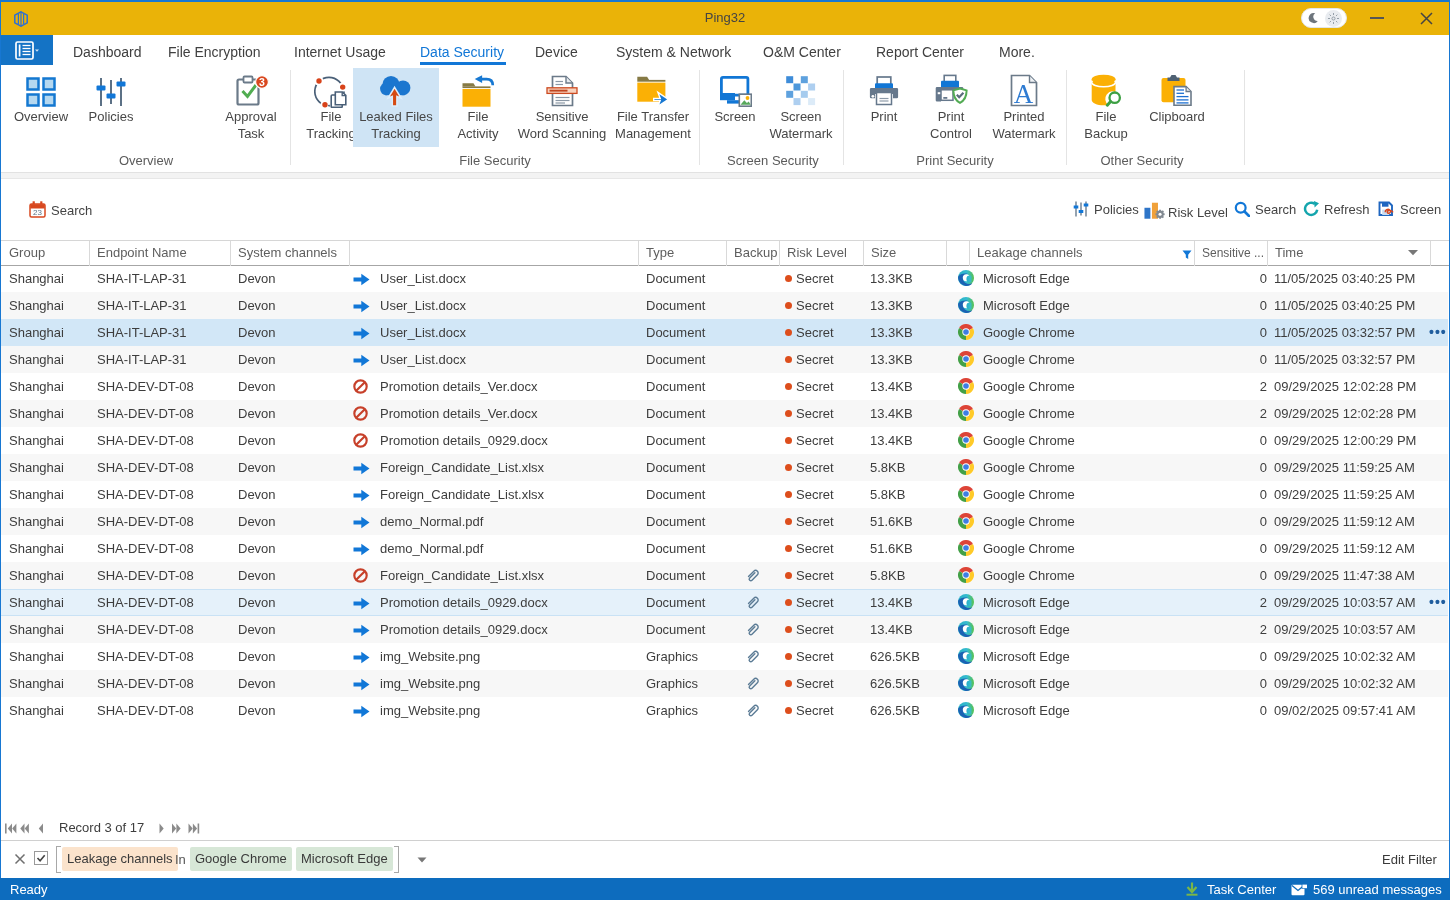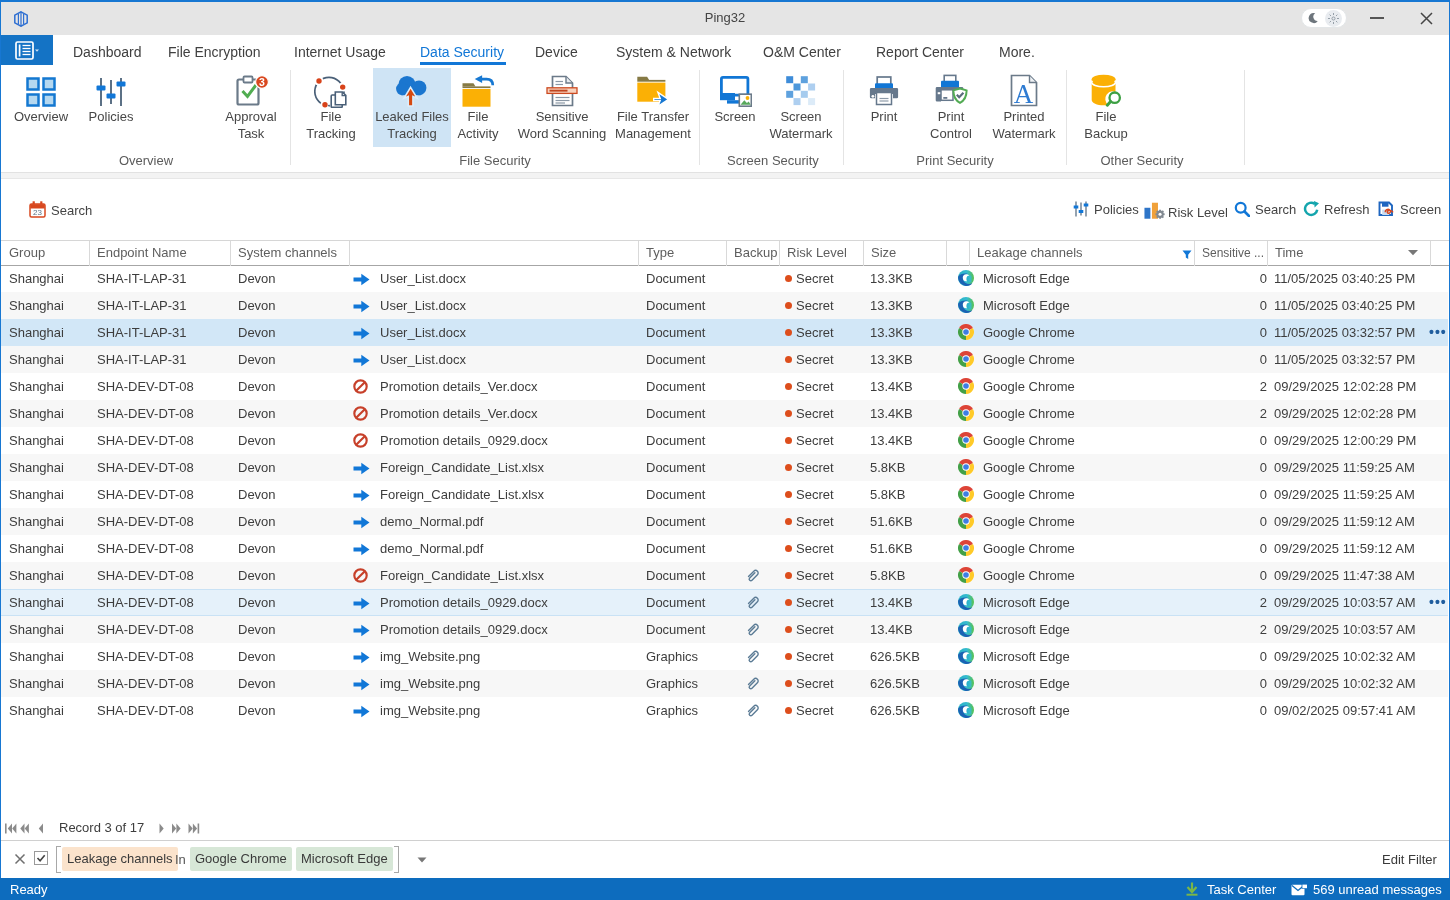--- a/index.html
+++ b/index.html
@@ -1,21 +1,21 @@
 <!DOCTYPE html>
 <html><head><meta charset="utf-8"><title>Ping32</title>
 <style>
 *{margin:0;padding:0;box-sizing:border-box}
 html,body{width:1450px;height:900px;overflow:hidden}
 body{font-family:"Liberation Sans",sans-serif;background:#fff;position:relative;
  -webkit-font-smoothing:antialiased}
 .abs{position:absolute}
 .win{position:absolute;inset:0;border-left:1px solid #1777d2;border-right:1px solid #1777d2;border-top:2px solid #1777d2}
 
-.titlebar{position:absolute;left:1px;top:2px;width:1448px;height:33px;background:#e5e5e5}
+.titlebar{position:absolute;left:1px;top:2px;width:1448px;height:33px;background:#eab308}
 .apptitle{position:absolute;left:0;right:0;top:8px;text-align:center;font-size:13px;color:#444}
 .toggle{position:absolute;left:1300px;top:6px;width:46px;height:20px;border:1px solid #e3e6e8;border-radius:10px;background:#fff}
 .minbtn{position:absolute;left:1369px;top:15px;width:14px;height:2px;background:#555}
 
 .menubar{position:absolute;left:1px;top:35px;width:1448px;height:30px;background:#fff}
 .hambtn{position:absolute;left:0;top:0;width:52px;height:30px;background:#1473c5}
 .tab{position:absolute;top:9px;font-size:14px;color:#404040;white-space:nowrap}
 .tab.active{color:#1177d7}
 .tabline{position:absolute;top:27px;height:3px;background:#1177d7}
 
@@ -204,21 +204,21 @@
             <circle cx="11" cy="30.7" r="2.7"></circle>
  </g>
  <circle cx="14.9" cy="31.6" r="0.9" fill="#4a6078"></circle>
  <circle cx="30" cy="18.2" r="0.9" fill="#4a6078"></circle>
  <rect x="17.2" y="21" width="11" height="12.4" rx="1" fill="#fff" stroke="#4a6078" stroke-width="1.6"></rect>
  <path d="M21.3 18 h7.1 l3.4 3.4 v9.3 h-10.5 z" fill="#fff" stroke="#4a6078" stroke-width="1.6"></path>
  <path d="M28.2 18.3 v3.3 h3.3" fill="none" stroke="#4a6078" stroke-width="1.4"></path>
  </svg></span>
       <div class="rlbl">File<br>Tracking</div>
     </div>
-    <div class="ritem sel" style="left:372px;width:78px">
+    <div class="ritem sel" style="left:352px;width:86px">
       <span class="ic" style="top:7px"><svg width="32" height="32" viewBox="0 0 32 32">
  <g fill="#1b76cf">
   <circle cx="11" cy="9.5" r="8.6"></circle>
             <circle cx="23" cy="12.8" r="7.4"></circle>
             <circle cx="6.3" cy="14" r="6.2"></circle>
   <rect x="5" y="12" width="20" height="8.2"></rect>
  </g>
  <path d="M14.6 12.3 L21.2 23.3 L16.9 21.5 L16.9 31 L12.3 31 L12.3 21.5 L8 23.3 Z" fill="#d54a12" stroke="#ddeefc" stroke-width="1.5"></path>
  </svg></span>
       <div class="rlbl">Leaked Files<br>Tracking</div>
@@ -321,20 +321,36 @@
     </div>
     <div class="ritem" style="left:1072px;width:66px">
       <span class="ic" style="top:6px"><svg width="32" height="33" viewBox="0 0 32 33">
  <path d="M1.7 5.5 v20.5 c0 2.9 5.4 5.3 11.9 5.3 c1.6 0 3.2 -.15 4.6 -.4 a7.6 7.6 0 0 1 -1.5 -10.4 a7.6 7.6 0 0 1 8.8 -2.6 V5.5 Z" fill="#fbb005"></path>
  <ellipse cx="13.6" cy="8.2" rx="11.9" ry="4.6" fill="#fbb005" stroke="#fff" stroke-width="1.5"></ellipse>
  <ellipse cx="13.6" cy="5.3" rx="11.9" ry="4.6" fill="#fbb005"></ellipse>
  <circle cx="24.7" cy="23.7" r="5.2" fill="#fff" stroke="#3da043" stroke-width="2.3"></circle>
  <line x1="20.6" y1="27.6" x2="17.3" y2="31.2" stroke="#3da043" stroke-width="3" stroke-linecap="round"></line>
  </svg></span>
       <div class="rlbl">File<br>Backup</div>
+    </div>
+    <div class="ritem" style="left:1138px;width:76px">
+      <span class="ic" style="top:6px"><svg width="32" height="32" viewBox="0 0 32 32">
+ <rect x="0.5" y="4" width="24" height="24.3" rx="2" fill="#fbb005"></rect>
+ <path d="M9 3.5 L10.5 1 H14.5 L16 3.5 H18.5 V7 H6.5 V3.5 Z" fill="#4f6173"></path>
+ <path d="M13 12.6 H25.1 L30 17.5 V31.3 H13 Z" fill="#fff" stroke="#6b7a89" stroke-width="1.6"></path>
+ <path d="M25.1 12.9 V17.5 h4.6" fill="#eef1f4" stroke="#6b7a89" stroke-width="1.3"></path>
+ <g stroke="#1c6fd1" stroke-width="1.3">
+  <line x1="15.5" y1="16" x2="23" y2="16"></line>
+            <line x1="15.5" y1="19.3" x2="23" y2="19.3"></line>
+  <line x1="15.5" y1="22.6" x2="27.5" y2="22.6"></line>
+            <line x1="15.5" y1="25.9" x2="27.5" y2="25.9"></line>
+            <line x1="15.5" y1="28.9" x2="27.5" y2="28.9"></line>
+ </g>
+        </svg></span>
+      <div class="rlbl">Clipboard</div>
     </div>
     <div class="rsep" style="left:289px"></div>
     <div class="rsep" style="left:698px"></div>
     <div class="rsep" style="left:842px"></div>
     <div class="rsep" style="left:1065px"></div>
     <div class="rsep" style="left:1243px"></div>
     <div class="rgroup" style="left:65px;width:160px">Overview</div>
     <div class="rgroup" style="left:414px;width:160px">File Security</div>
     <div class="rgroup" style="left:692px;width:160px">Screen Security</div>
     <div class="rgroup" style="left:874px;width:160px">Print Security</div>

